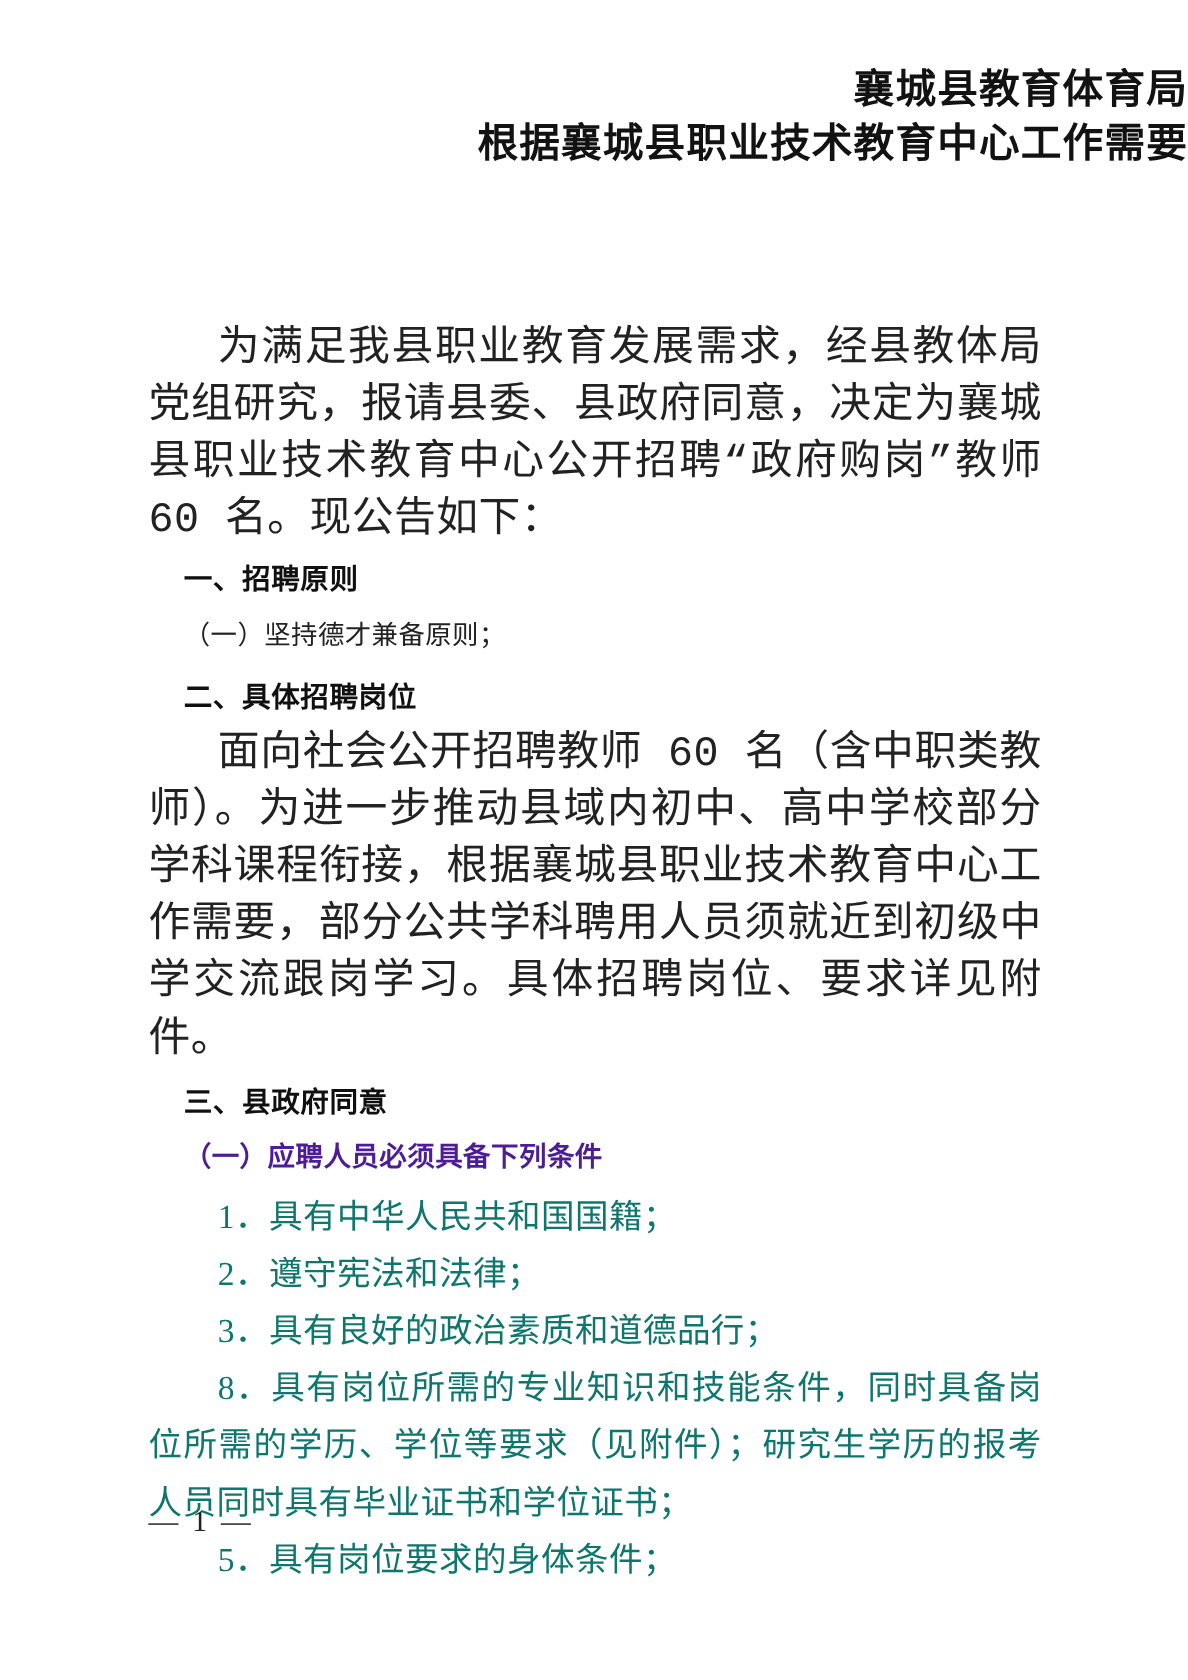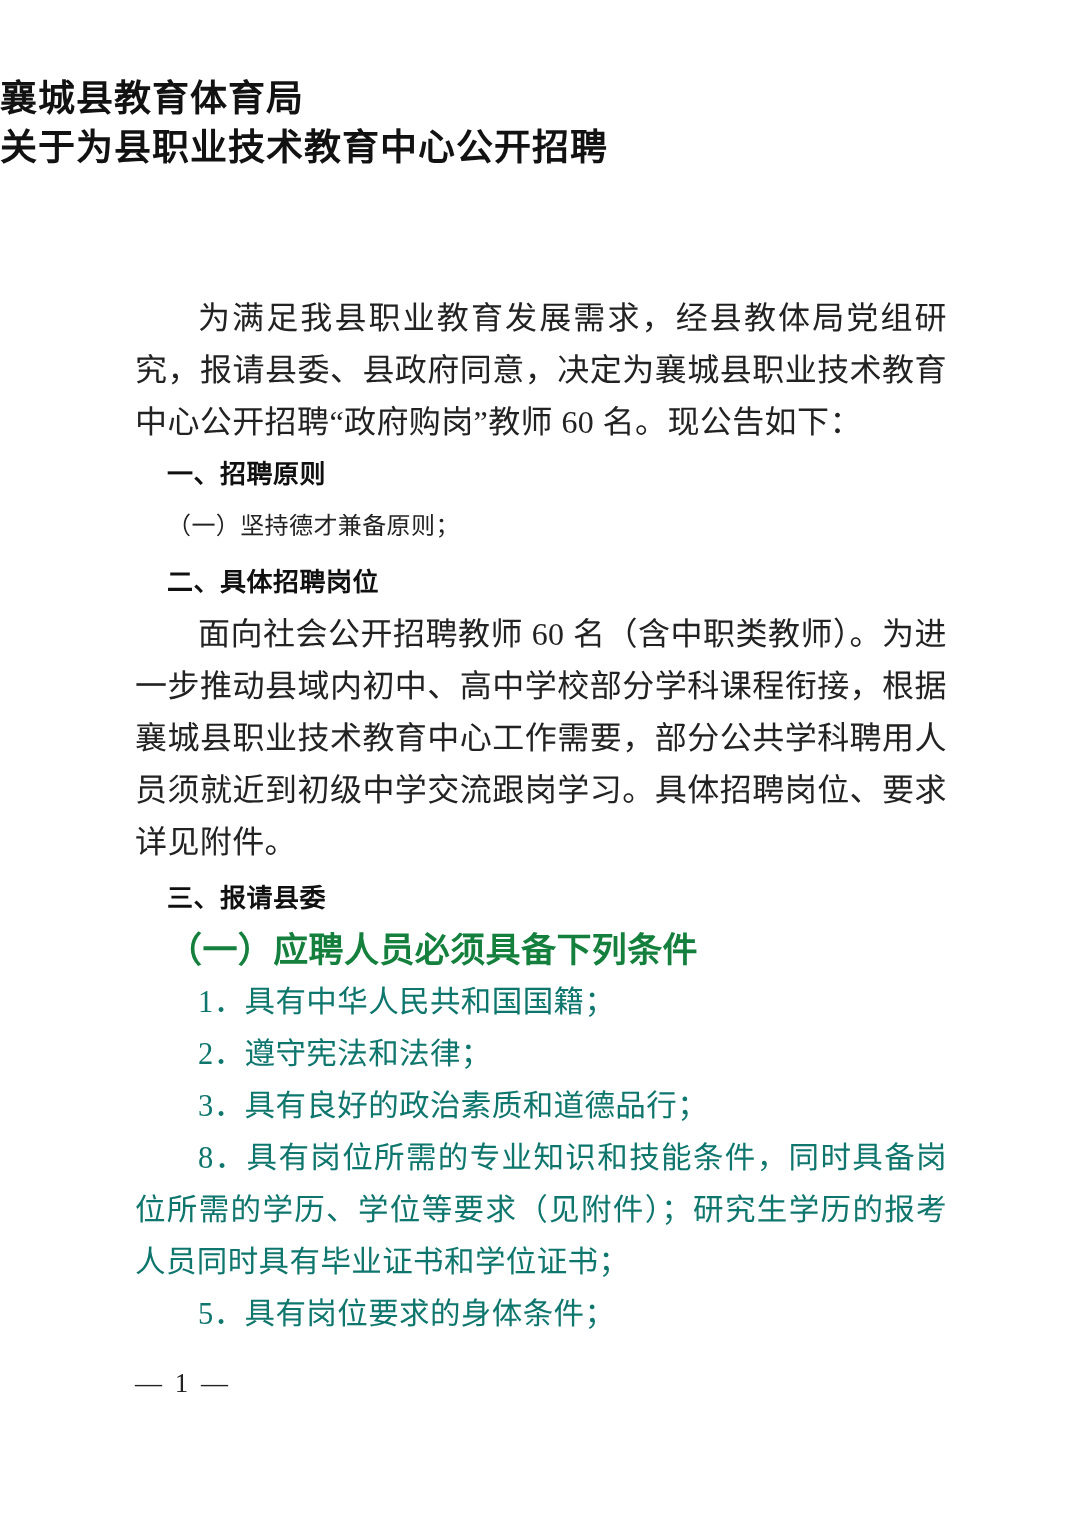--- a/index.html
+++ b/index.html
@@ -20,49 +20,50 @@
     position: absolute;
     inset: 0;
     background: #ffffff;
   }
 
   
   .title-block {
     position: absolute;
     left: 0;
     right: 0;
-    top: 74px;
-    text-align: left;
+    top: 58px;
+    text-align: right;
   }
   .title-line {
     font-family: "Liberation Serif", "DejaVu Serif", serif;
     font-weight: 700;
     font-size: 37px;
     line-height: 49px;
     letter-spacing: 1px;
     color: #121212;
     white-space: nowrap;
   }
 
   
   .body-col {
     position: absolute;
     left: 135px;
     top: 292px;
     width: 812px;
   }
 
   .para {
-    font-size: 32px;
+    font-size: 38px;
     line-height: 52px;
     letter-spacing: 0.4px;
     text-align: justify;
     text-justify: inter-ideograph;
     margin: 0;
     color: #222222;
+    font-family: Liberation Mono, monospace;
   }
   .para.indent {
     text-indent: 63px;
   }
 
   
   .heading {
     font-family: "Liberation Sans", "DejaVu Sans", sans-serif;
     font-weight: 700;
     font-size: 26px;
@@ -80,28 +81,28 @@
     line-height: 52px;
     letter-spacing: 0.4px;
     margin: 0;
     padding-left: 32px;
     color: #222222;
     white-space: nowrap;
   }
 
   
   .subheading {
-    font-family: Liberation Sans, sans-serif;
+    font-family: Liberation Mono, monospace;
     font-weight: 700;
-    font-size: 35px;
+    font-size: 25px;
     line-height: 52px;
     letter-spacing: 0.4px;
     margin: 0;
     padding-left: 32px;
-    color: #15803d;
+    color: #4c1d95;
     white-space: nowrap;
   }
 
   
   .listitem {
     font-size: 30.5px;
     line-height: 52px;
     letter-spacing: 0.4px;
     margin: 0;
     text-indent: 63px;
@@ -122,38 +123,38 @@
     color: #222222;
   }
 </style>
 </head>
 <body>
 
 <div class="page">
 
   <div class="title-block">
     <div class="title-line">襄城县教育体育局</div>
-    <div class="title-line">关于为县职业技术教育中心公开招聘</div>
+    <div class="title-line">根据襄城县职业技术教育中心工作需要</div>
   </div>
 
   <div class="body-col">
 
     <p class="para indent">为满足我县职业教育发展需求，经县教体局党组研究，报请县委、县政府同意，决定为襄城县职业技术教育中心公开招聘“政府购岗”教师 60 名。现公告如下：</p>
 
     <h2 class="heading">一、招聘原则</h2>
     <p class="subitem">（一）坚持德才兼备原则；</p>
 
     <div class="gap-sm"></div>
 
     <h2 class="heading">二、具体招聘岗位</h2>
     <p class="para indent">面向社会公开招聘教师 60 名（含中职类教师）。为进一步推动县域内初中、高中学校部分学科课程衔接，根据襄城县职业技术教育中心工作需要，部分公共学科聘用人员须就近到初级中学交流跟岗学习。具体招聘岗位、要求详见附件。</p>
 
     <div class="gap-sm"></div>
 
-    <h2 class="heading">三、报请县委</h2>
+    <h2 class="heading">三、县政府同意</h2>
     <h3 class="subheading">（一）应聘人员必须具备下列条件</h3>
 
     <p class="listitem">1．具有中华人民共和国国籍；</p>
     <p class="listitem">2．遵守宪法和法律；</p>
     <p class="listitem">3．具有良好的政治素质和道德品行；</p>
     <p class="listitem">8．具有岗位所需的专业知识和技能条件，同时具备岗位所需的学历、学位等要求（见附件）；研究生学历的报考人员同时具有毕业证书和学位证书；</p>
     <p class="listitem">5．具有岗位要求的身体条件；</p>
 
   </div>
 

